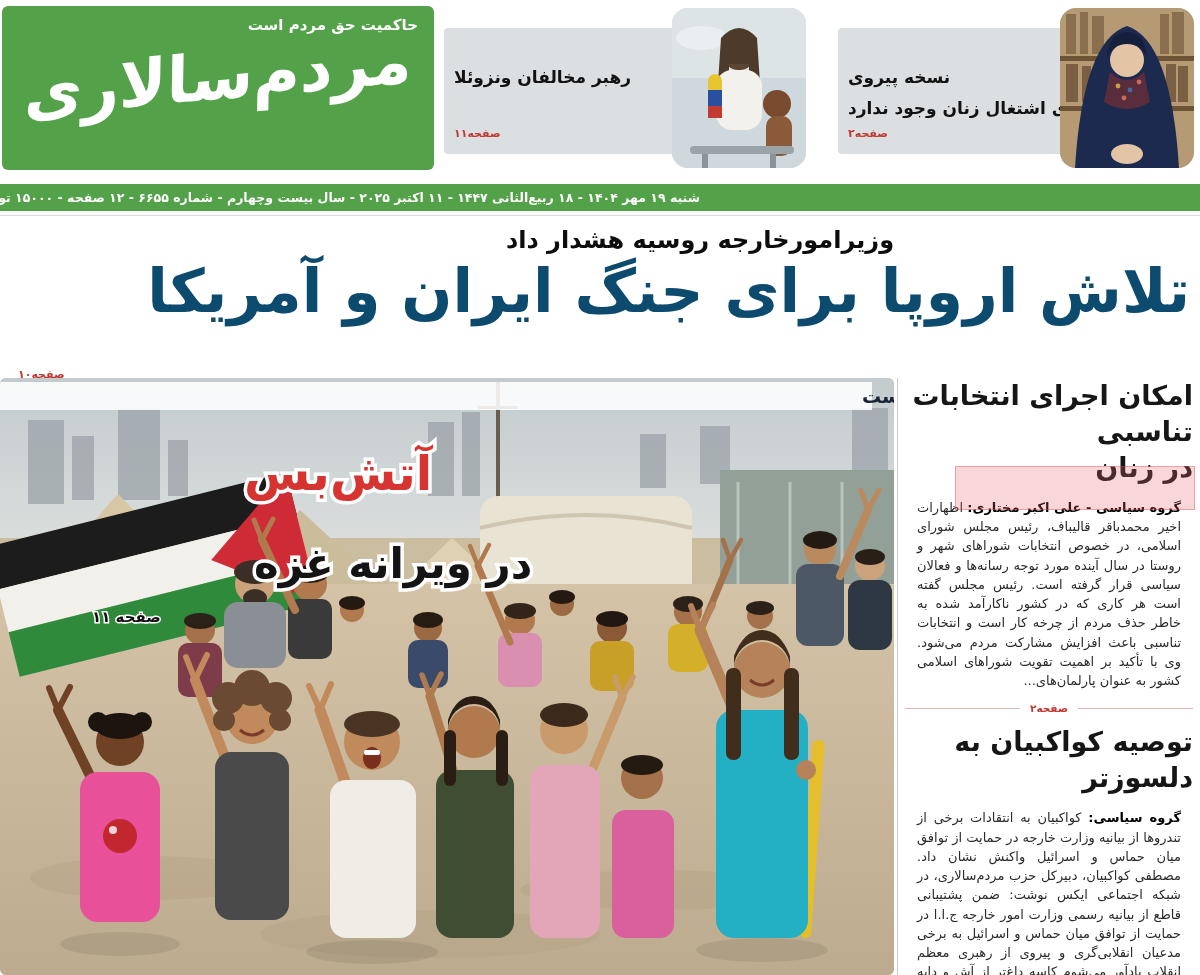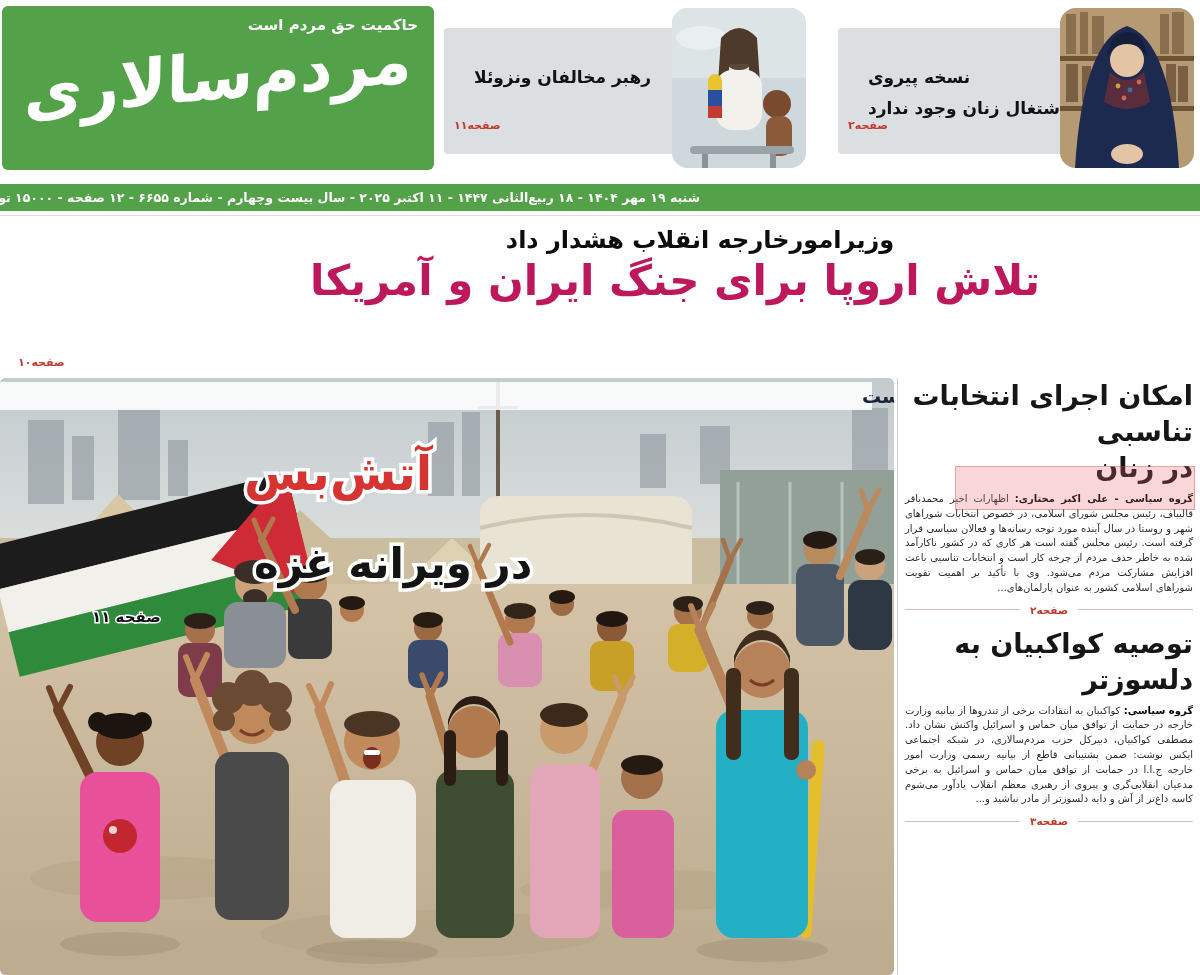--- a/index.html
+++ b/index.html
@@ -9,47 +9,47 @@
   .masthead{position:absolute;left:2px;top:6px;width:432px;height:164px;background:#53a148;
             border-radius:6px;color:#fff;}
   .masthead .slogan{position:absolute;top:10px;right:16px;font-size:15px;font-weight:bold;}
   .masthead .title{position:absolute;left:0;right:0;top:34px;text-align:center;font-size:64px;
                    font-weight:bold;transform:rotate(-5deg) skewX(-6deg);letter-spacing:-2px;
                    white-space:nowrap;}
   .topbox{position:absolute;top:28px;height:126px;background:#dcdfe1;border-radius:4px;}
   .topbox.b1{left:444px;width:356px;}
   .topbox.b2{left:838px;width:332px;}
   .topbox .tlines{position:absolute;top:34px;left:10px;right:142px;text-align:left;
-                  font-size:17px;font-weight:bold;color:#121212;line-height:31px;direction:rtl;margin-left:20px;}
+                  font-size:17px;font-weight:bold;color:#121212;line-height:31px;direction:rtl;}
   .topbox .tlines div{white-space:nowrap;}
-  .topbox .pg{position:absolute;left:10px;bottom:22px;font-size:11px;font-weight:bold;color:#c03a30;}
+  .topbox .pg{position:absolute;left:10px;bottom:14px;font-size:11px;font-weight:bold;color:#c03a30;}
   .topphoto{position:absolute;top:8px;width:134px;height:160px;border-radius:16px;overflow:hidden;
             background:#cfd6da;}
   .topphoto.p1{left:672px;}
   .topphoto.p2{left:1060px;}
   .datebar{position:absolute;left:0;right:0;top:184px;height:27px;background:#53a148;}
   .datebar .dtext{position:absolute;left:8px;top:0;width:692px;line-height:27px;font-size:12.5px;
                   font-weight:bold;color:#fff;white-space:nowrap;direction:rtl;text-align:right;}
   .hairline{position:absolute;left:0;right:0;top:215px;height:1px;background:#ddd;}
   
   .kicker{position:absolute;left:220px;right:20px;top:226px;text-align:center;font-size:24px;
           font-weight:bold;color:#0d0d0d;}
-  .bigheadline{position:absolute;left:160px;right:10px;top:256px;text-align:center;font-size:42px;
-               font-weight:bold;color:#be185d;letter-spacing:-1px;white-space:nowrap;}
+  .bigheadline{position:absolute;left:160px;right:10px;top:256px;text-align:center;font-size:60px;
+               font-weight:bold;color:#0c4a6e;letter-spacing:-1px;white-space:nowrap;}
   .pg-red{color:#c03a30;font-weight:bold;font-size:11px;}
-  .lead-pg{position:absolute;left:18px;top:356px;}
+  .lead-pg{position:absolute;left:18px;top:368px;}
   
   .photo-wrap{position:absolute;left:0;top:378px;width:894px;height:597px;border-radius:6px;
               overflow:hidden;background:#cbbd9f;}
   .vrule{position:absolute;left:897px;top:378px;width:1px;height:597px;background:#ccc;}
   .rightcol{position:absolute;left:905px;top:378px;width:288px;}
   .art-head{font-size:27px;font-weight:bold;color:#161616;line-height:36px;text-align:right;
             margin:0 0 6px 0;}
   .art-head .l2{display:block;}
-  .art-body{font-size:10px;line-height:1.48;color:#2b2b2b;text-align:justify;margin:0;}
+  .art-body{font-size:13px;line-height:1.48;color:#2b2b2b;text-align:justify;margin:12px;}
   .art-body b{color:#000;}
   .divider{display:flex;align-items:center;margin:8px 0 10px 0;}
   .divider .ln{flex:1;height:1px;background:#d8b9b9;}
   .divider .dp{margin:0 10px;font-size:10.5px;font-weight:bold;color:#c03a30;}
   .art2{margin-top:4px;}
   .highlight-box{position:absolute;left:955px;top:466px;width:238px;height:42px;
                  background:rgba(232,96,104,.26);border:1px solid rgba(210,60,70,.35);
                  pointer-events:none;}
   
   text{font-family:"DejaVu Sans",sans-serif;}
@@ -125,21 +125,21 @@
         <circle cx="64" cy="90" r="2.4" fill="#c86a5a"></circle>
       <ellipse cx="67" cy="146" rx="16" ry="10" fill="#e3c4a4"></ellipse>
     </svg>
   </div>
 
   <div class="datebar">
     <div class="dtext">شنبه ۱۹ مهر ۱۴۰۴ - ۱۸ ربیع‌الثانی ۱۴۴۷ - ۱۱ اکتبر ۲۰۲۵ - سال بیست وچهارم - شماره ۶۶۵۵ - ۱۲ صفحه - ۱۵۰۰۰ تومان</div>
   </div>
   <div class="hairline"></div>
 
-  <div class="kicker">وزیرامورخارجه انقلاب هشدار داد</div>
+  <div class="kicker">وزیرامورخارجه روسیه هشدار داد</div>
   <div class="bigheadline">تلاش اروپا برای جنگ ایران و آمریکا</div>
   <div class="pg-red lead-pg">صفحه۱۰</div>
 
   <div class="photo-wrap">
     <svg width="894" height="597" viewBox="0 0 894 597">
       <defs>
         <linearGradient id="sky" x1="0" y1="0" x2="0" y2="1">
           <stop offset="0" stop-color="#c3cbce"></stop>
             <stop offset="1" stop-color="#d9dddc"></stop>
         </linearGradient>

